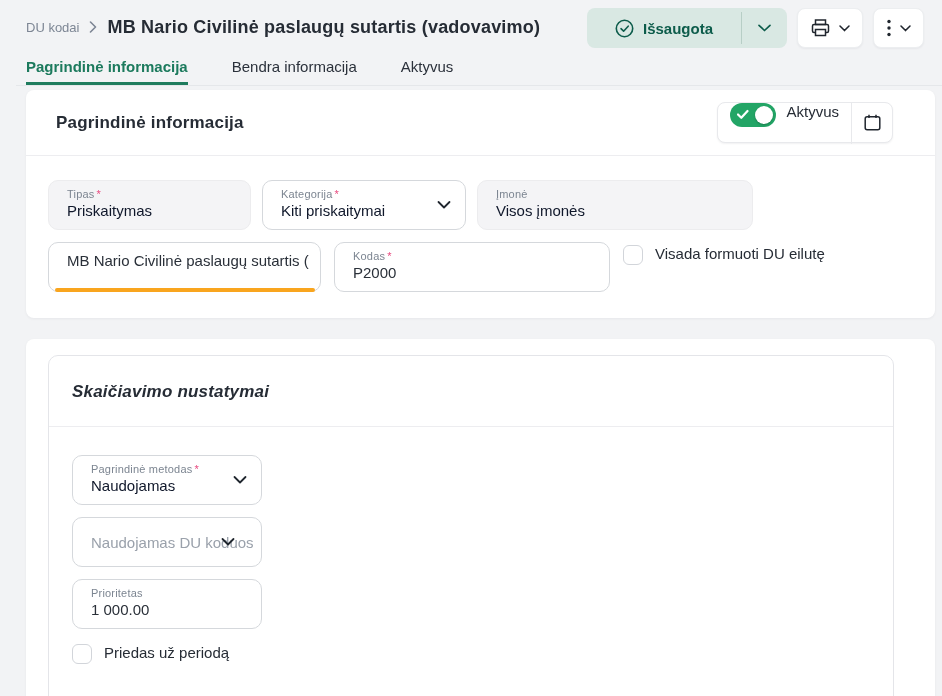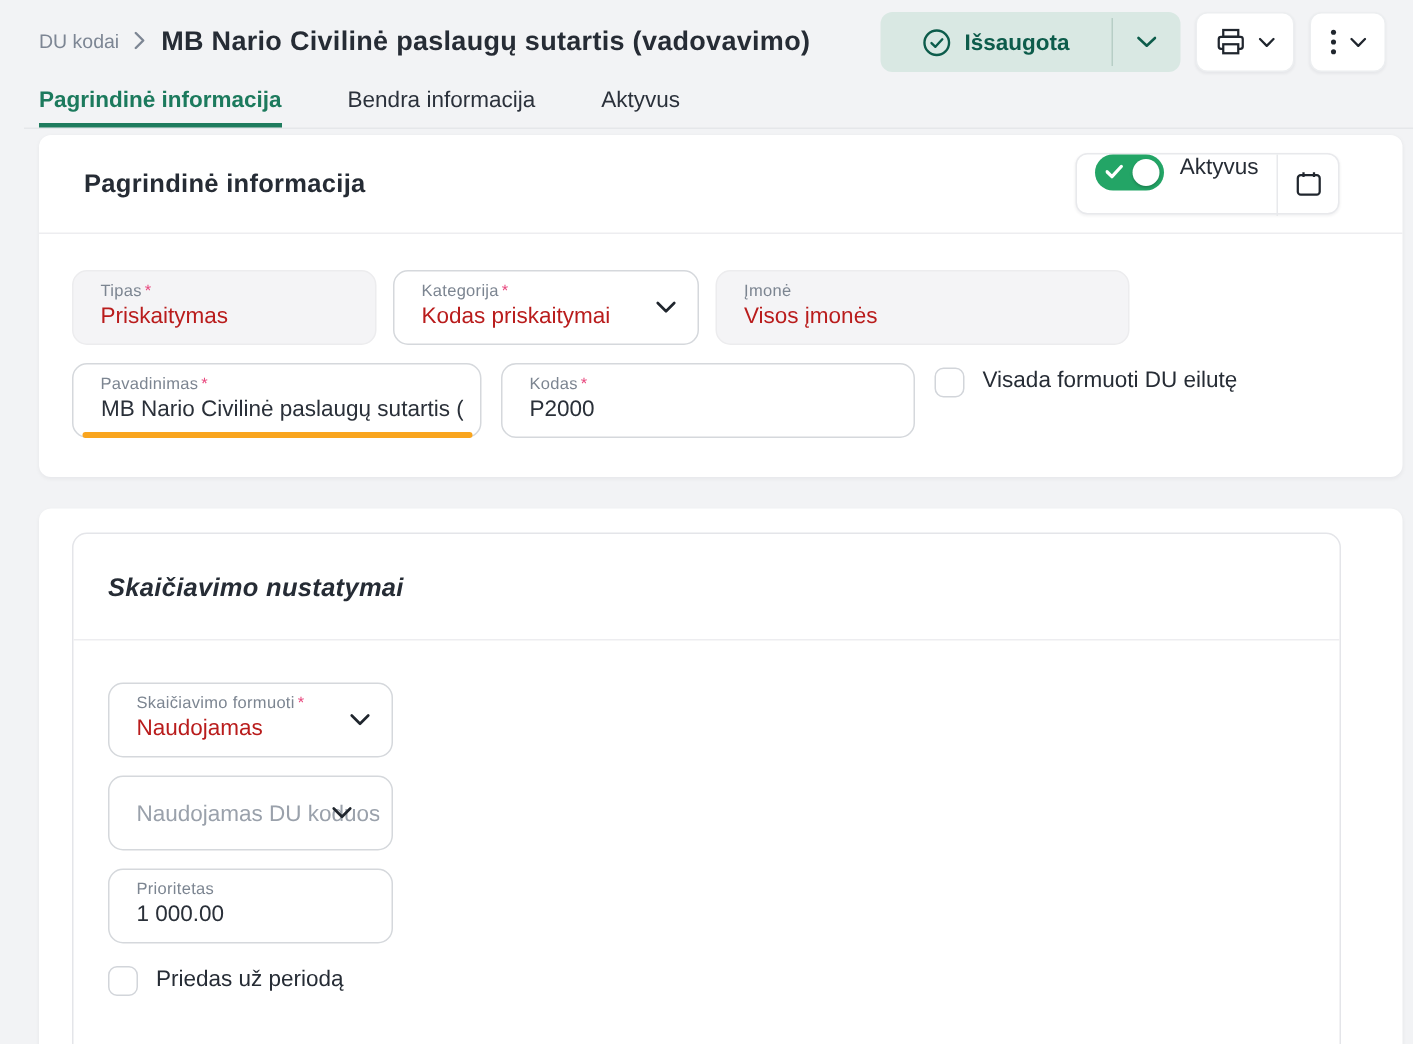--- a/index.html
+++ b/index.html
@@ -52,21 +52,21 @@
   .toggle svg { position:absolute; left:7px; top:6px; }
   .active-label { font-size:15px; color:#262c35; margin-right:12px; }
   .group-divider { width:1px; height:41px; background:#e8e9ec; }
   .calendar-btn { width:40px; height:100%; display:flex; align-items:center; justify-content:center; cursor:pointer; }
 
   
   .field { position:absolute; height:50px; border-radius:10px; background:#fff; border:1px solid #d5d8dc; padding:7px 4px 0 18px; }
   .field.disabled { background:#f4f4f6; border-color:#ececee; }
   .field .flabel { font-size:11px; color:#7c8591; letter-spacing:.2px; white-space:nowrap; }
   .field .req { color:#e8487e; margin-left:2px; font-size:11px; }
-  .field .fvalue { font-size:15px; color:#b91c1c; margin-top:2px; white-space:nowrap; overflow:hidden; }
+  .field .fvalue { font-size:15px; color:#0f172a; margin-top:2px; white-space:nowrap; overflow:hidden; }
   .field input { border:none; outline:none; background:transparent; font-family:inherit; font-size:15px; color:#2a3039;
     width:100%; padding:0; margin-top:2px; }
   .field .chev { position:absolute; right:14px; top:50%; transform:translateY(-50%); }
   .underline-warn { position:absolute; left:6px; right:5px; bottom:-1px; height:4px; border-radius:3px; background:#f9a51e; }
 
   .f-tipas { top:90px; left:22px; width:203px; }
   .f-kategorija { top:90px; left:236px; width:204px; }
   .f-imone { top:90px; left:451px; width:276px; }
   .f-pavadinimas { top:152px; left:22px; width:273px; }
   .f-pavadinimas input { width:242px; }
@@ -172,33 +172,32 @@
     </div>
     <div class="card-divider"></div>
 
     <div class="field disabled f-tipas">
       <div class="flabel"><span>Tipas</span><span class="req">*</span></div>
       <div class="fvalue">Priskaitymas</div>
     </div>
 
     <div class="field f-kategorija">
       <div class="flabel"><span>Kategorija</span><span class="req">*</span></div>
-      <div class="fvalue">Kodas priskaitymai</div>
+      <div class="fvalue">Kiti priskaitymai</div>
       <svg class="chev" width="14" height="9" viewBox="0 0 14 9">
           <path d="M1.5 1.5 L7 7 L12.5 1.5" fill="none" stroke="#20262e" stroke-width="1.8" stroke-linecap="round" stroke-linejoin="round"></path>
         </svg>
     </div>
 
     <div class="field disabled f-imone">
       <div class="flabel">Įmonė</div>
       <div class="fvalue">Visos įmonės</div>
     </div>
 
     <div class="field f-pavadinimas">
-      <div class="flabel"><span>Pavadinimas</span><span class="req">*</span></div>
       <input type="text" value="MB Nario Civilinė paslaugų sutartis (vadovavimo)" style="">
       <div class="underline-warn"></div>
     </div>
 
     <div class="field f-kodas">
       <div class="flabel"><span>Kodas</span><span class="req">*</span></div>
       <input type="text" value="P2000" style="">
     </div>
 
     <div class="checkbox-row cb-visada">
@@ -206,21 +205,21 @@
       <span class="checkbox-label">Visada formuoti DU eilutę</span>
     </div>
   </div>
 
   <div class="card card-calc">
     <div class="calc-panel">
       <div class="card-title calc-title">Skaičiavimo nustatymai</div>
       <div class="calc-divider"></div>
 
       <div class="field f-metodas">
-        <div class="flabel"><span>Skaičiavimo formuoti</span><span class="req">*</span></div>
+        <div class="flabel"><span>Pagrindinė metodas</span><span class="req">*</span></div>
         <div class="fvalue">Naudojamas</div>
         <svg class="chev" width="14" height="9" viewBox="0 0 14 9">
             <path d="M1.5 1.5 L7 7 L12.5 1.5" fill="none" stroke="#20262e" stroke-width="1.8" stroke-linecap="round" stroke-linejoin="round"></path>
           </svg>
       </div>
 
       <div class="field f-dukodai">
         <input type="text" placeholder="Naudojamas DU koduose" style="">
         <svg class="chev" width="14" height="9" viewBox="0 0 14 9">
             <path d="M1.5 1.5 L7 7 L12.5 1.5" fill="none" stroke="#20262e" stroke-width="1.8" stroke-linecap="round" stroke-linejoin="round"></path>

